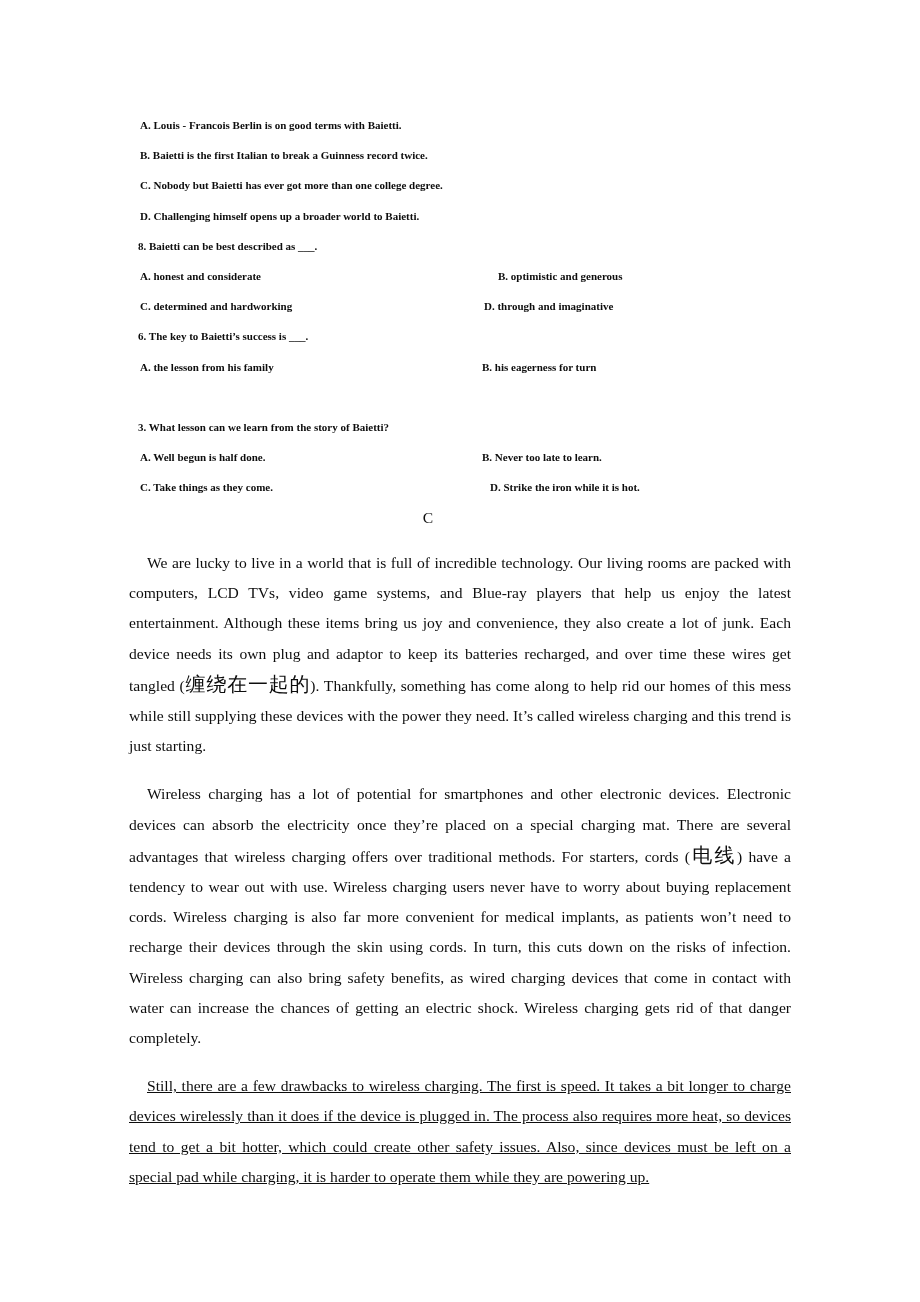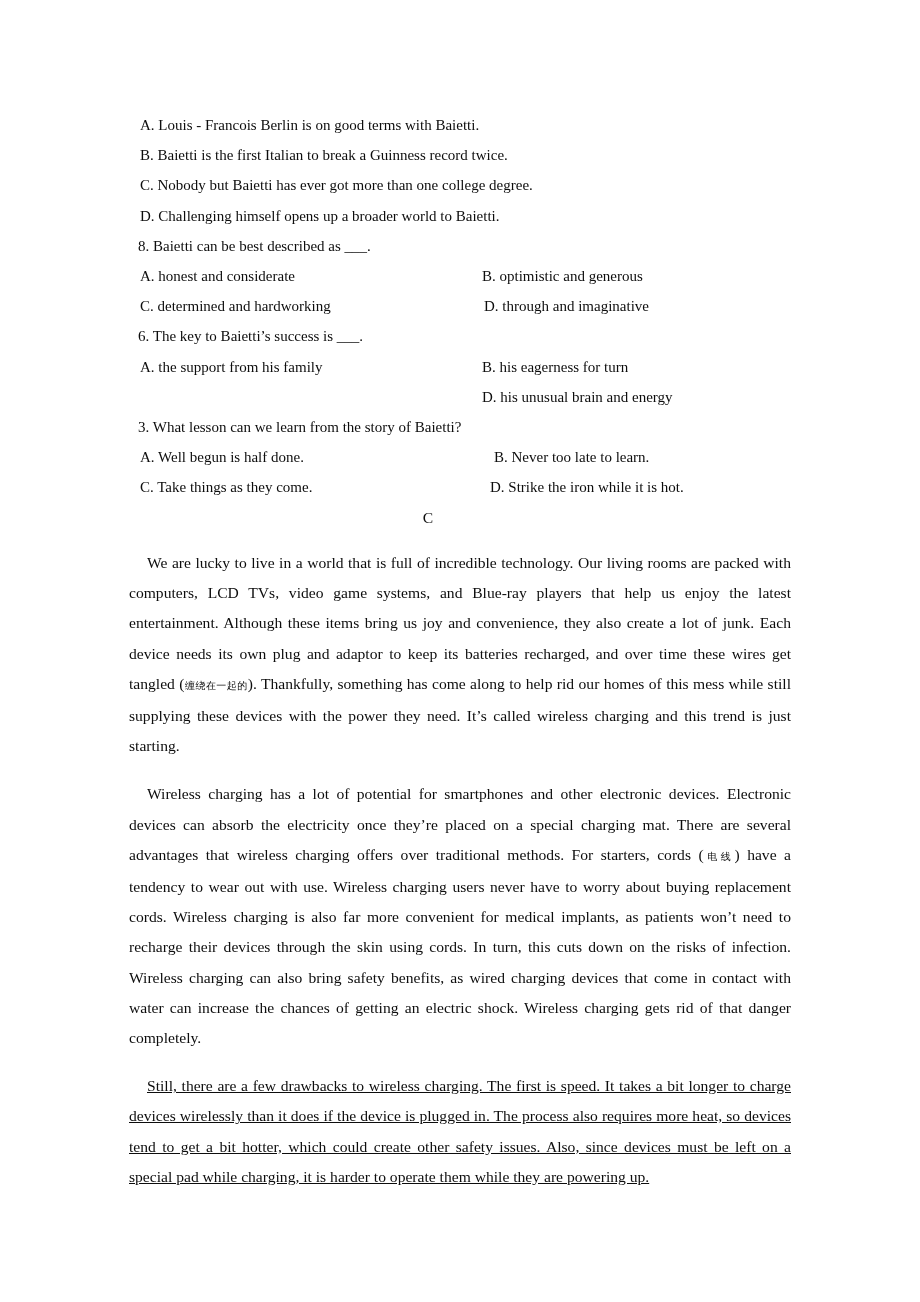--- a/index.html
+++ b/index.html
@@ -32,22 +32,23 @@
     position: absolute;
     left: 129px;
     top: 110px;
     width: 680px;
   }
 
   .q-line,
   .opt-row {
     height: 30.2px;
     line-height: 30.2px;
-    font-size: 15px;
+    font-size: 11px;
     white-space: nowrap;
+    font-weight: bold;
   }
 
   .q-line {
     padding-left: 9px;
   }
 
   
   .opt-full {
     padding-left: 11px;
   }
@@ -92,57 +93,56 @@
     text-justify: inter-word;
     text-indent: 18px;
     hyphens: none;
   }
   .passage p:last-child {
     margin-bottom: 0;
     text-decoration: underline;
   }
   .passage p > span.cn {
     font-family: Liberation Sans, sans-serif;
-    font-size: 10px;
+    font-size: 20px;
   }
 </style>
 </head>
 <body>
 
 <div id="page">
 
   <div class="mcq-block">
     <div class="q-line opt-full">A. Louis - Francois Berlin is on good terms with Baietti.</div>
     <div class="q-line opt-full">B. Baietti is the first Italian to break a Guinness record twice.</div>
     <div class="q-line opt-full">C. Nobody but Baietti has ever got more than one college degree.</div>
     <div class="q-line opt-full">D. Challenging himself opens up a broader world to Baietti.</div>
 
     <div class="q-line">8. Baietti can be best described as ___.</div>
     <div class="opt-row">
       <span class="col-a">A. honest and considerate</span>
-      <span class="col-b" style="left: 353px;">B. optimistic and generous</span>
+      <span class="col-b" style="left: 369px;">B. optimistic and generous</span>
     </div>
     <div class="opt-row">
       <span class="col-a">C. determined and hardworking</span>
       <span class="col-b" style="left: 355px;">D. through and imaginative</span>
     </div>
 
     <div class="q-line">6. The key to Baietti’s success is ___.</div>
     <div class="opt-row">
-      <span class="col-a">A. the support from his family</span>
+      <span class="col-a">A. the lesson from his family</span>
       <span class="col-b" style="left: 353px;">B. his eagerness for turn</span>
     </div>
     <div class="opt-row">
-      <span class="col-b" style="left: 353px;">D. his unusual brain and energy</span>
     </div>
 
     <div class="q-line">3. What lesson can we learn from the story of Baietti?</div>
     <div class="opt-row">
       <span class="col-a">A. Well begun is half done.</span>
-      <span class="col-b" style="left: 365px;">B. Never too late to learn.</span>
+      <span class="col-b" style="left: 353px;">B. Never too late to learn.</span>
     </div>
     <div class="opt-row">
       <span class="col-a">C. Take things as they come.</span>
       <span class="col-b" style="left: 361px;">D. Strike the iron while it is hot.</span>
     </div>
   </div>
 
   <div class="section-letter">C</div>
 
   <div class="passage">

